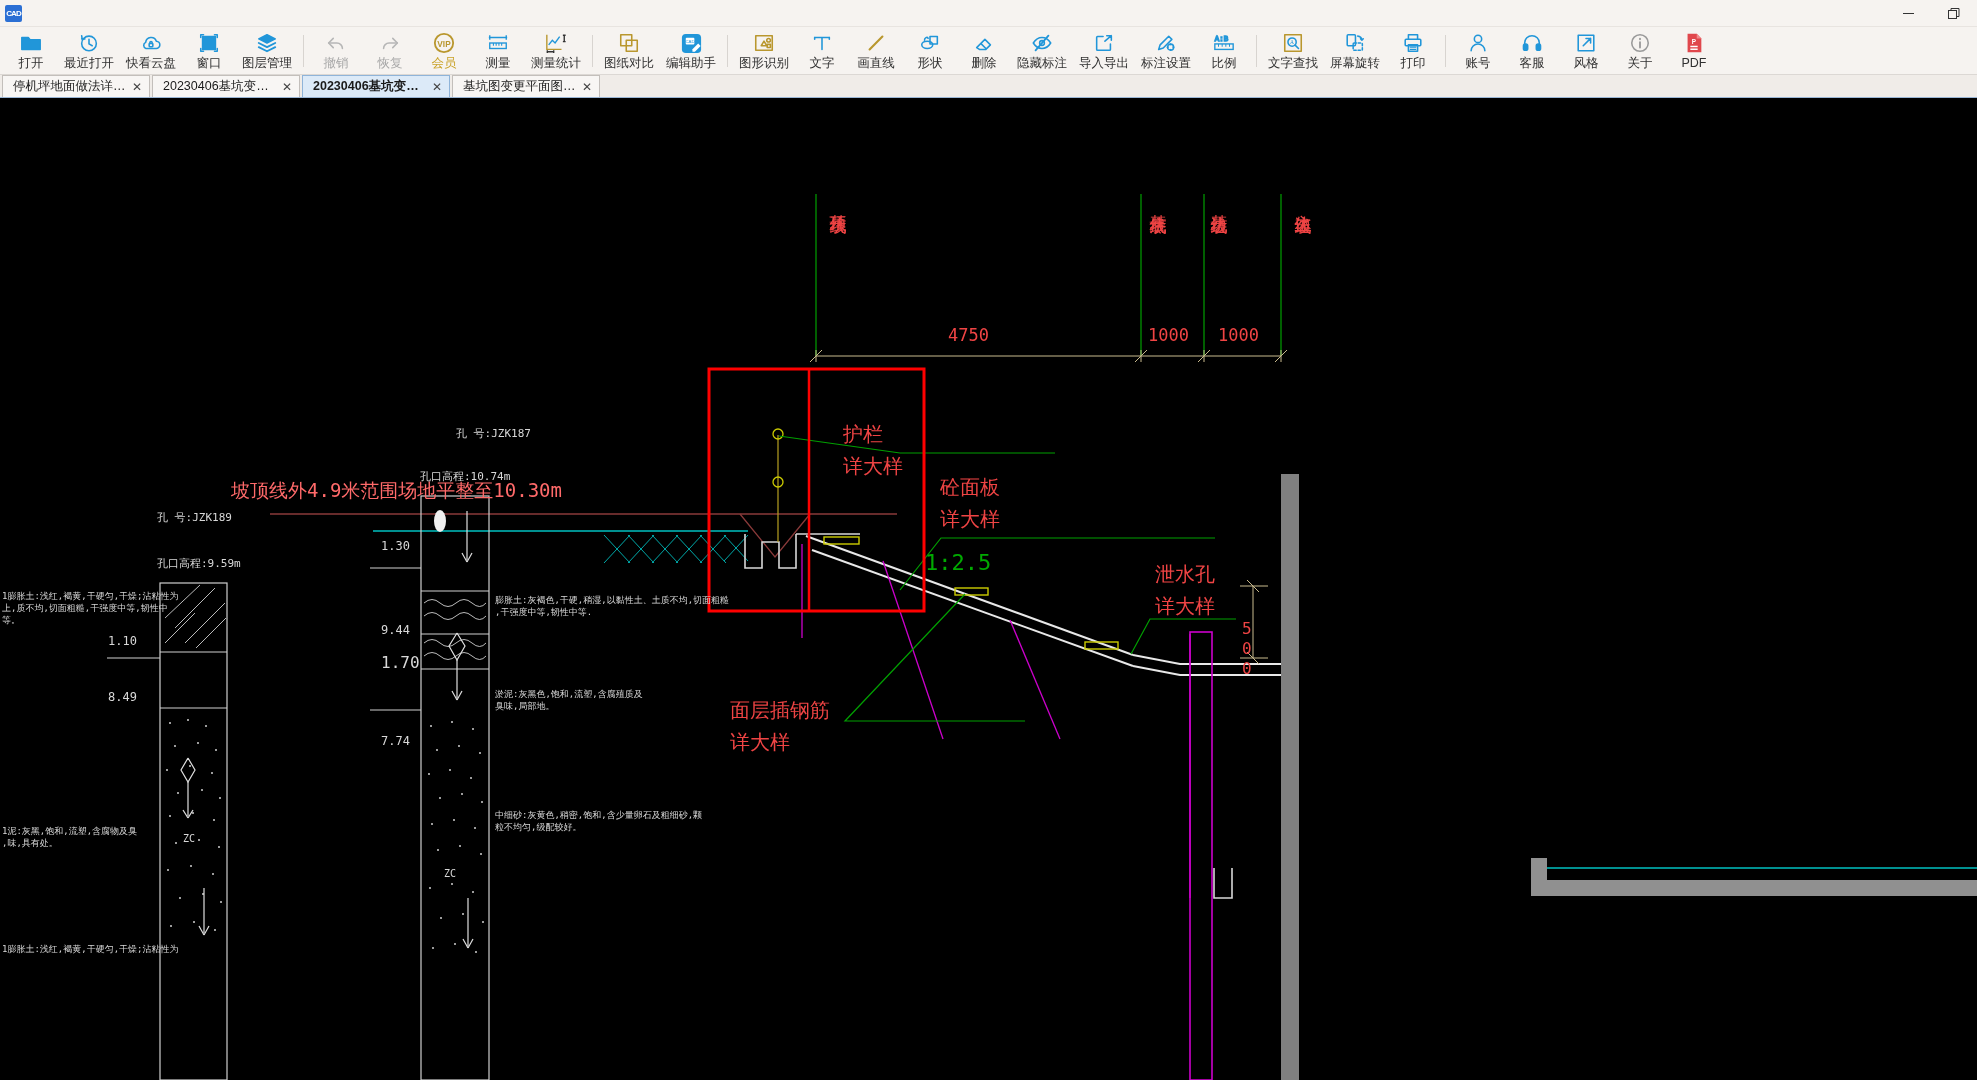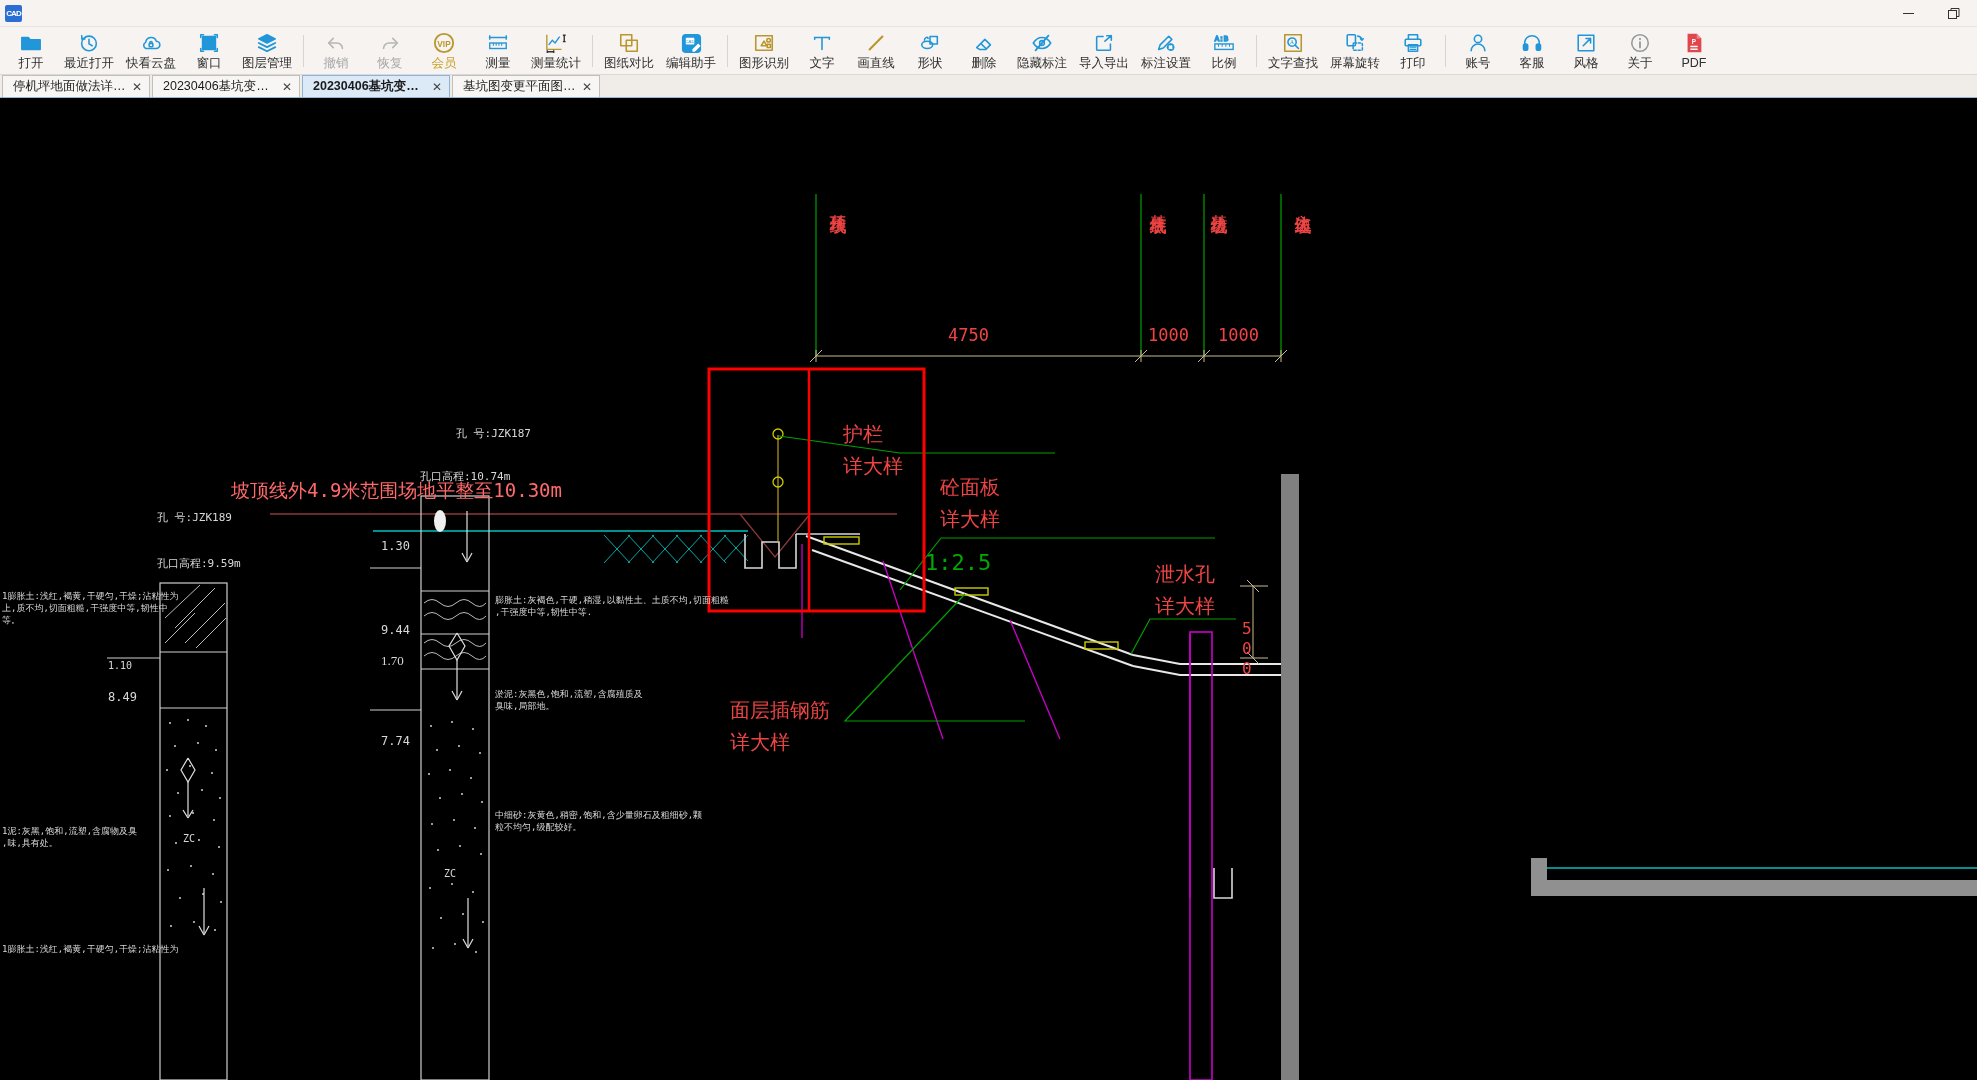--- a/index.html
+++ b/index.html
@@ -729,31 +729,31 @@
       <div class="cad-txt g" style="left: 1155px; top: 465px; font-size: 20px;">泄水孔</div>
       <div class="cad-txt g" style="left: 1155px; top: 497px; font-size: 20px;">详大样</div>
       <div class="cad-txt g" style="left: 730px; top: 601px; font-size: 20px;">面层插钢筋</div>
       <div class="cad-txt g" style="left: 730px; top: 633px; font-size: 20px;">详大样</div>
       <div class="cad-txt gd" style="left: 925px; top: 452px; font-size: 22px;">1:2.5</div>
       <div class="cad-txt r" style="left: 231px; top: 382px; font-size: 19px;">坡顶线外4.9米范围场地平整至10.30m</div>
       <div class="cad-txt w" style="left: 456px; top: 330px; font-size: 11px;">孔 号:JZK187</div>
       <div class="cad-txt w" style="left: 420px; top: 373px; font-size: 11px;">孔口高程:10.74m</div>
       <div class="cad-txt w" style="left: 381px; top: 442px; font-size: 12px;">1.30</div>
       <div class="cad-txt w" style="left: 381px; top: 526px; font-size: 12px;">9.44</div>
-      <div class="cad-txt w" style="left: 381px; top: 556px; font-size: 13px; font-family: Liberation Serif, serif;">1.70</div>
+      <div class="cad-txt w" style="left: 381px; top: 556px; font-size: 16px;">1.70</div>
       <div class="cad-txt w" style="left: 381px; top: 637px; font-size: 12px;">7.74</div>
       <div class="cad-txt w" style="left: 495px; top: 496px; font-size: 9px; line-height: 1.35;">膨胀土:灰褐色,干硬,稍湿,以黏性土、土质不均,切面粗糙
 ,干强度中等,韧性中等.</div>
       <div class="cad-txt w" style="left: 495px; top: 590px; font-size: 9px; line-height: 1.35;">淤泥:灰黑色,饱和,流塑,含腐殖质及
 臭味,局部地。</div>
       <div class="cad-txt w" style="left: 495px; top: 711px; font-size: 9px; line-height: 1.35;">中细砂:灰黄色,稍密,饱和,含少量卵石及粗细砂,颗
 粒不均匀,级配较好。</div>
       <div class="cad-txt w" style="left: 157px; top: 414px; font-size: 11px;">孔 号:JZK189</div>
       <div class="cad-txt w" style="left: 157px; top: 460px; font-size: 11px;">孔口高程:9.59m</div>
-      <div class="cad-txt w" style="left: 108px; top: 562px; font-size: 10px; text-align: center;">1.10</div>
+      <div class="cad-txt w" style="left: 108px; top: 537px; font-size: 12px; text-align: center;">1.10</div>
       <div class="cad-txt w" style="left: 108px; top: 593px; font-size: 12px;">8.49</div>
       <div class="cad-txt w" style="left: 2px; top: 492px; font-size: 9px; line-height: 1.35;">1膨胀土:浅红,褐黄,干硬匀,干燥;沾粘性为
 上,质不均,切面粗糙,干强度中等,韧性中
 等。</div>
       <div class="cad-txt w" style="left: 2px; top: 727px; font-size: 9px; line-height: 1.35;">1泥:灰黑,饱和,流塑,含腐物及臭
 ,味,具有处。</div>
       <div class="cad-txt w" style="left: 2px; top: 845px; font-size: 9px; line-height: 1.35;">1膨胀土:浅红,褐黄,干硬匀,干燥;沾粘性为</div>
       <div class="cad-txt w" style="left: 183px; top: 735px; font-size: 10px;">ZC</div>
       <div class="cad-txt w" style="left: 444px; top: 770px; font-size: 10px;">ZC</div>
     </div>

